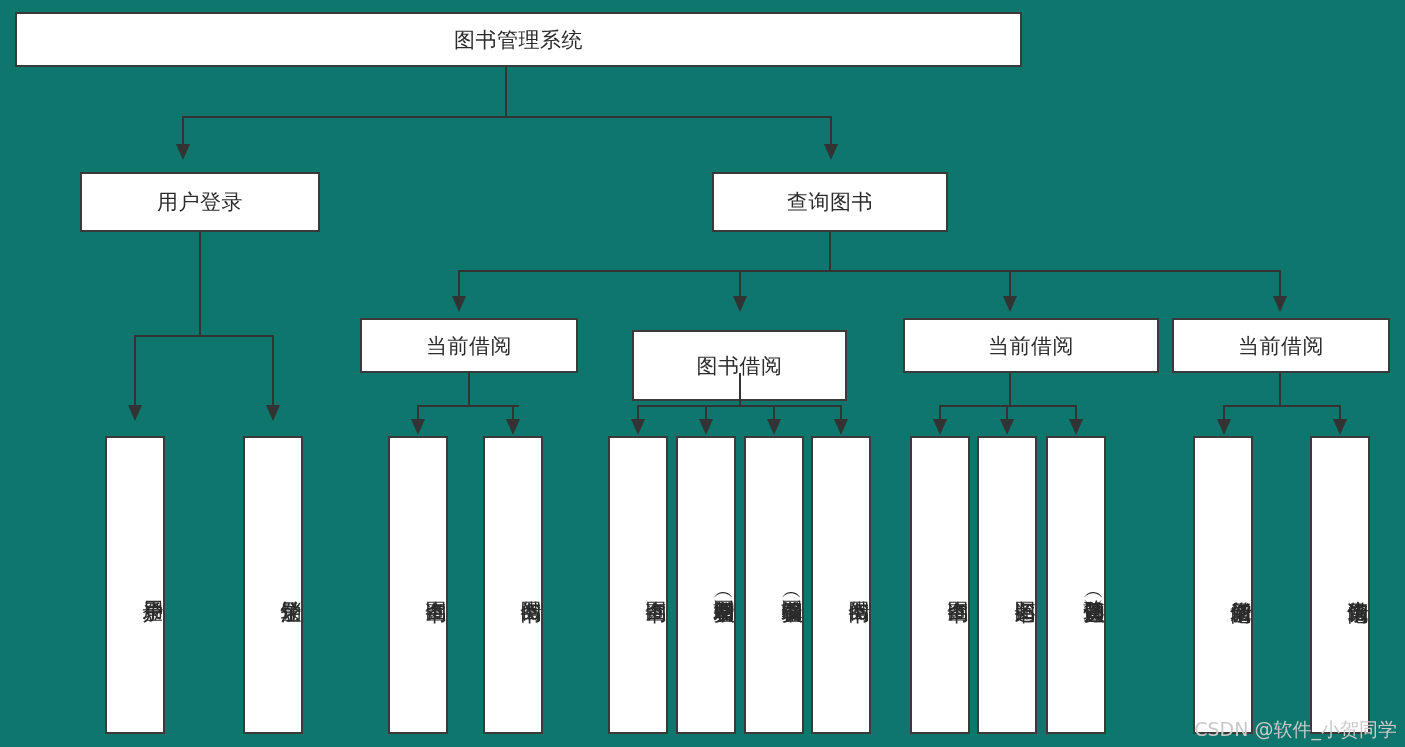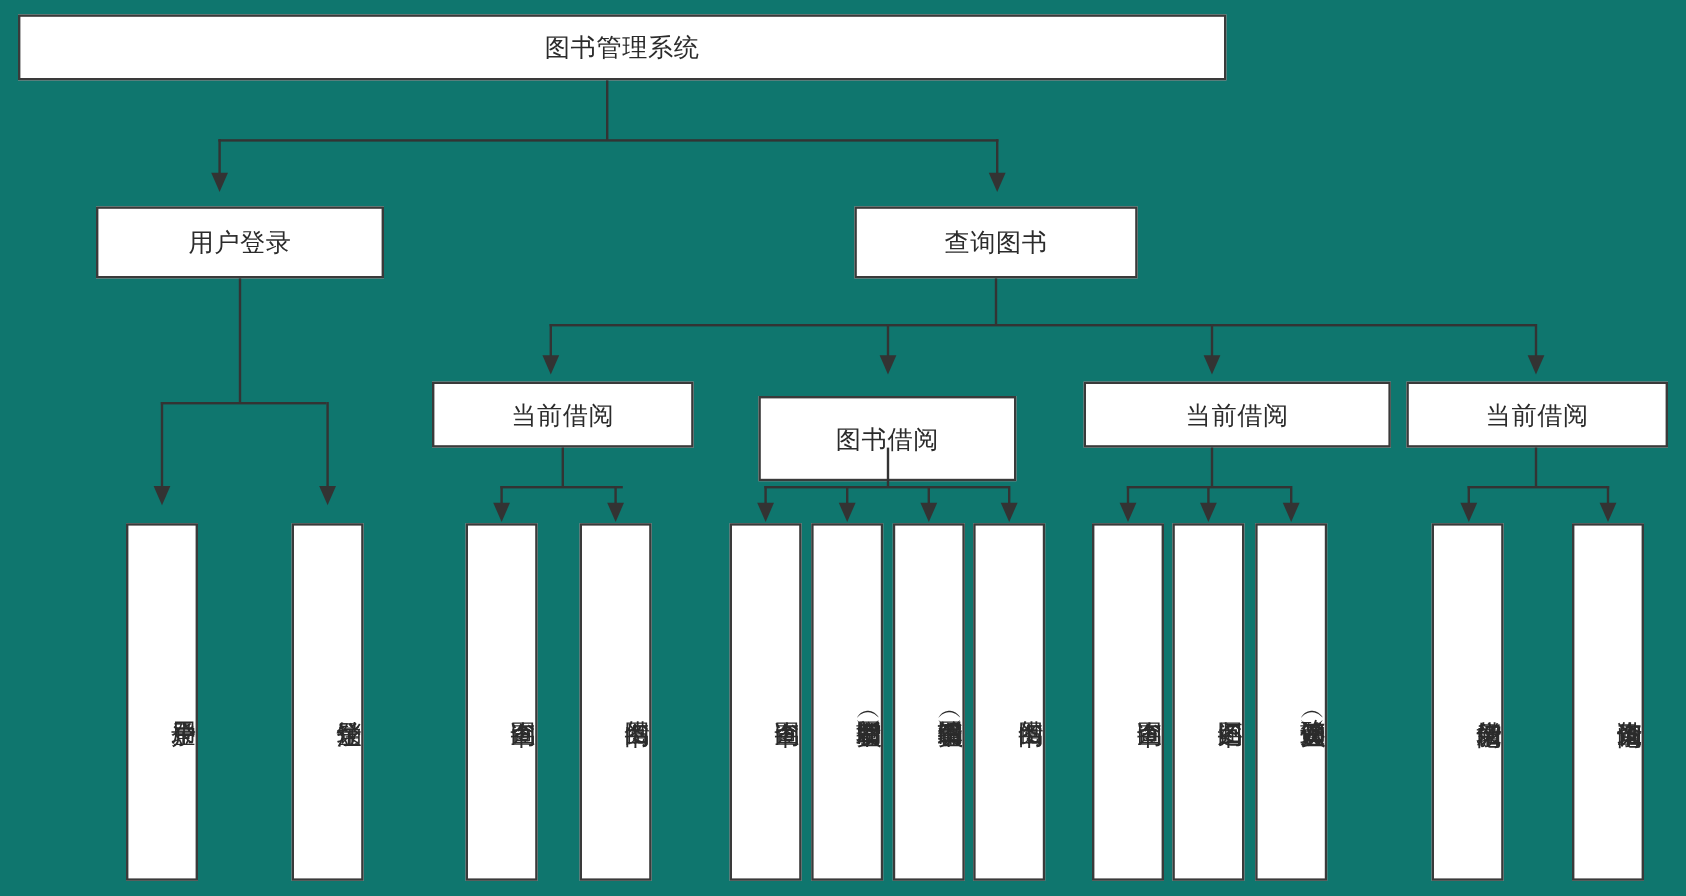--- a/index.html
+++ b/index.html
@@ -204,14 +204,15 @@
     <span class="node-label">确认归还（管理员）</span>
   </div>
 
   <div class="node v" style="left:1193px; top:436px; width:60px; height:298px;">
     <span class="node-label">新增借阅记录</span>
   </div>
   <div class="node v" style="left:1310px; top:436px; width:60px; height:298px;">
     <span class="node-label">查询借阅记录</span>
   </div>
 
+  <div id="watermark">CSDN @软件_小贺同学</div>
 
 </div>
 
 </body></html>

